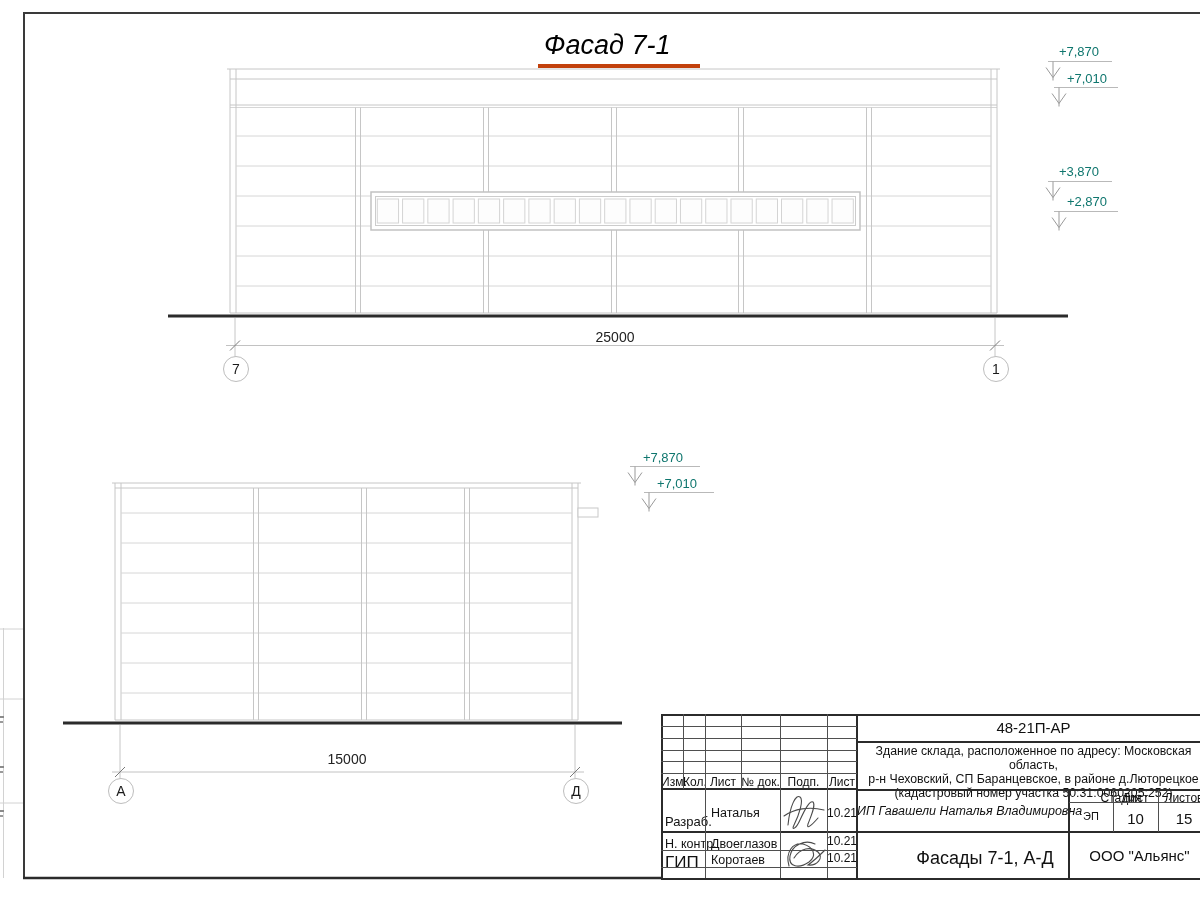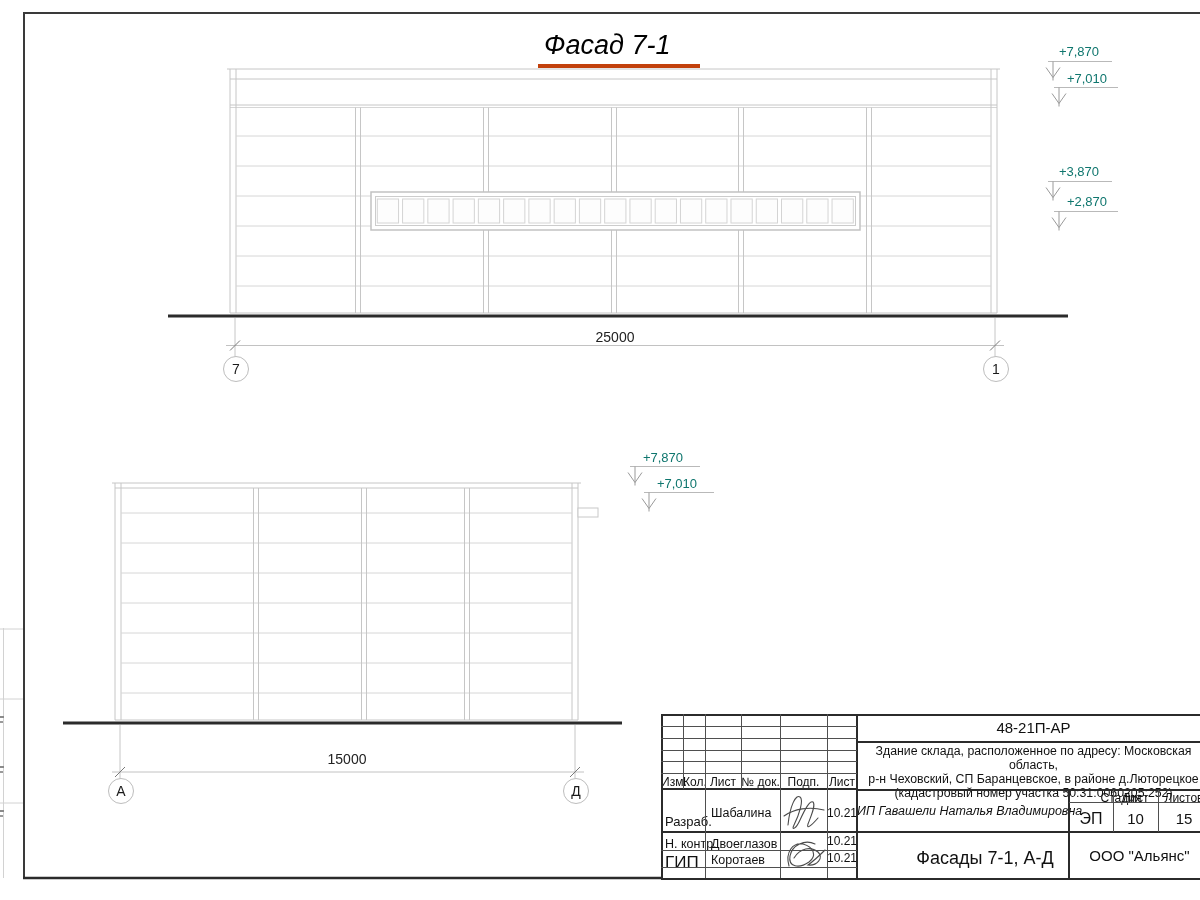--- a/index.html
+++ b/index.html
@@ -173,37 +173,37 @@
 (кадастровый номер участка 50:31:0060205:252)</div>
 
     <div class="tb-text tb-center" style="left:0px;top:61px;width:22px;">Изм.</div>
     <div class="tb-text tb-center" style="left:22px;top:61px;width:22px;">Кол.</div>
     <div class="tb-text tb-center" style="left:44px;top:61px;width:36px;">Лист</div>
     <div class="tb-text tb-center" style="left:80px;top:61px;width:39px;">№ док.</div>
     <div class="tb-text tb-center" style="left:119px;top:61px;width:47px;">Подп.</div>
     <div class="tb-text tb-center" style="left:166px;top:61px;width:30px;">Лист</div>
 
     <div class="tb-text" style="left:4px;top:100px;font-size:13px;">Разраб.</div>
-    <div class="tb-text" style="left:50px;top:92px;font-size:12.5px;">Шабалина</div>
+    <div class="tb-text" style="left:50px;top:92px;font-size:12.5px;">Наталья</div>
     <div class="tb-text tb-center" style="left:166px;top:92px;width:30px;">10.21</div>
 
     <div class="tb-text" style="left:4px;top:123px;font-size:12.5px;">Н. контр.</div>
     <div class="tb-text" style="left:50px;top:123px;font-size:12.5px;">Двоеглазов</div>
     <div class="tb-text tb-center" style="left:166px;top:120px;width:30px;">10.21</div>
 
     <div class="tb-text" style="left:4px;top:139px;font-size:17px;">ГИП</div>
     <div class="tb-text" style="left:50px;top:139px;font-size:12.5px;">Коротаев</div>
     <div class="tb-text tb-center" style="left:166px;top:137px;width:30px;">10.21</div>
 
     <div class="tb-text tb-center" style="left:196px;top:90px;width:212px;font-style:italic;font-size:12.5px;">ИП Гавашели Наталья Владимировна</div>
 
     <div class="tb-text tb-center" style="left:408px;top:77px;width:44px;margin-left:30px;">Стадия</div>
     <div class="tb-text tb-center" style="left:452px;top:77px;width:45px;">Лист</div>
     <div class="tb-text tb-center" style="left:497px;top:77px;width:52px;">Листов</div>
-    <div class="tb-text tb-center" style="left:408px;top:96px;width:44px;font-size:16px;">ЭП</div>
+    <div class="tb-text tb-center" style="left:408px;top:96px;width:44px;font-size:11px;">ЭП</div>
     <div class="tb-text tb-center" style="left:452px;top:96px;width:45px;font-size:15px;">10</div>
     <div class="tb-text tb-center" style="left:497px;top:96px;width:52px;font-size:15px;">15</div>
 
     <div class="tb-text tb-center" style="left:196px;top:134px;width:256px;font-size:18px;">Фасады 7-1, А-Д</div>
     <div class="tb-text tb-center" style="left:408px;top:133px;width:141px;font-size:15px;">ООО "Альянс"</div>
 
     <svg style="position:absolute;left:119px;top:74px;" width="48" height="92" viewBox="0 0 48 92">
       <g stroke="#4a4a4a" stroke-width="1.1" fill="none" stroke-linecap="round">
         <path d="M8,37 C10,17 16,6 20,9 C24,12 19,27 14,37 C11,43 16,41 20,32 C25,21 30,12 33,14 C36,17 31,28 28,36 C26,42 32,37 38,30"></path>
         <path d="M4,28 C14,21 29,18 44,22"></path>

